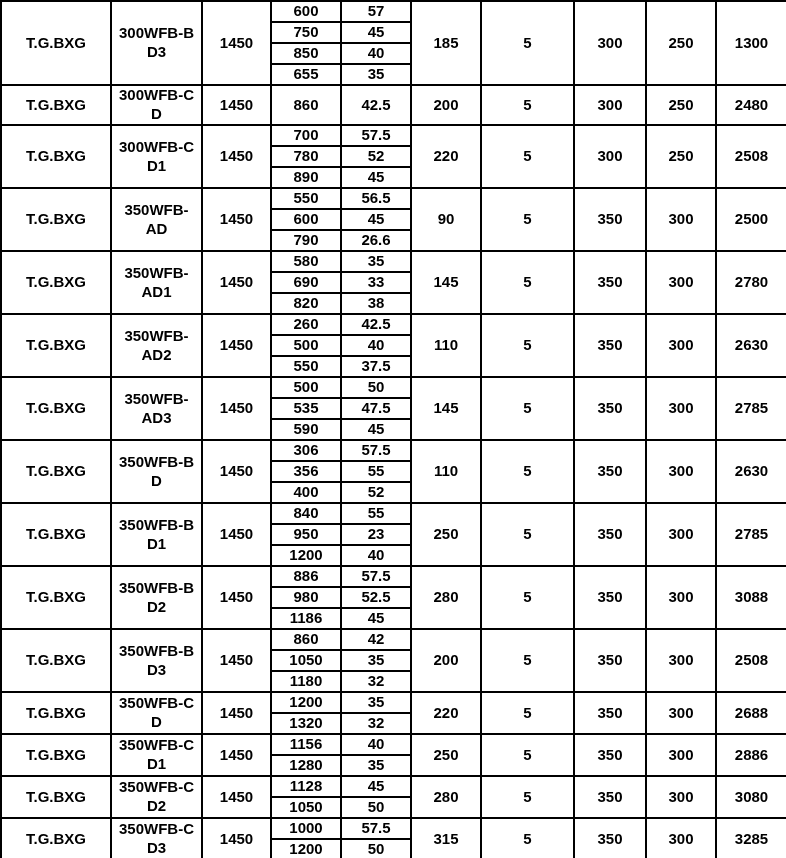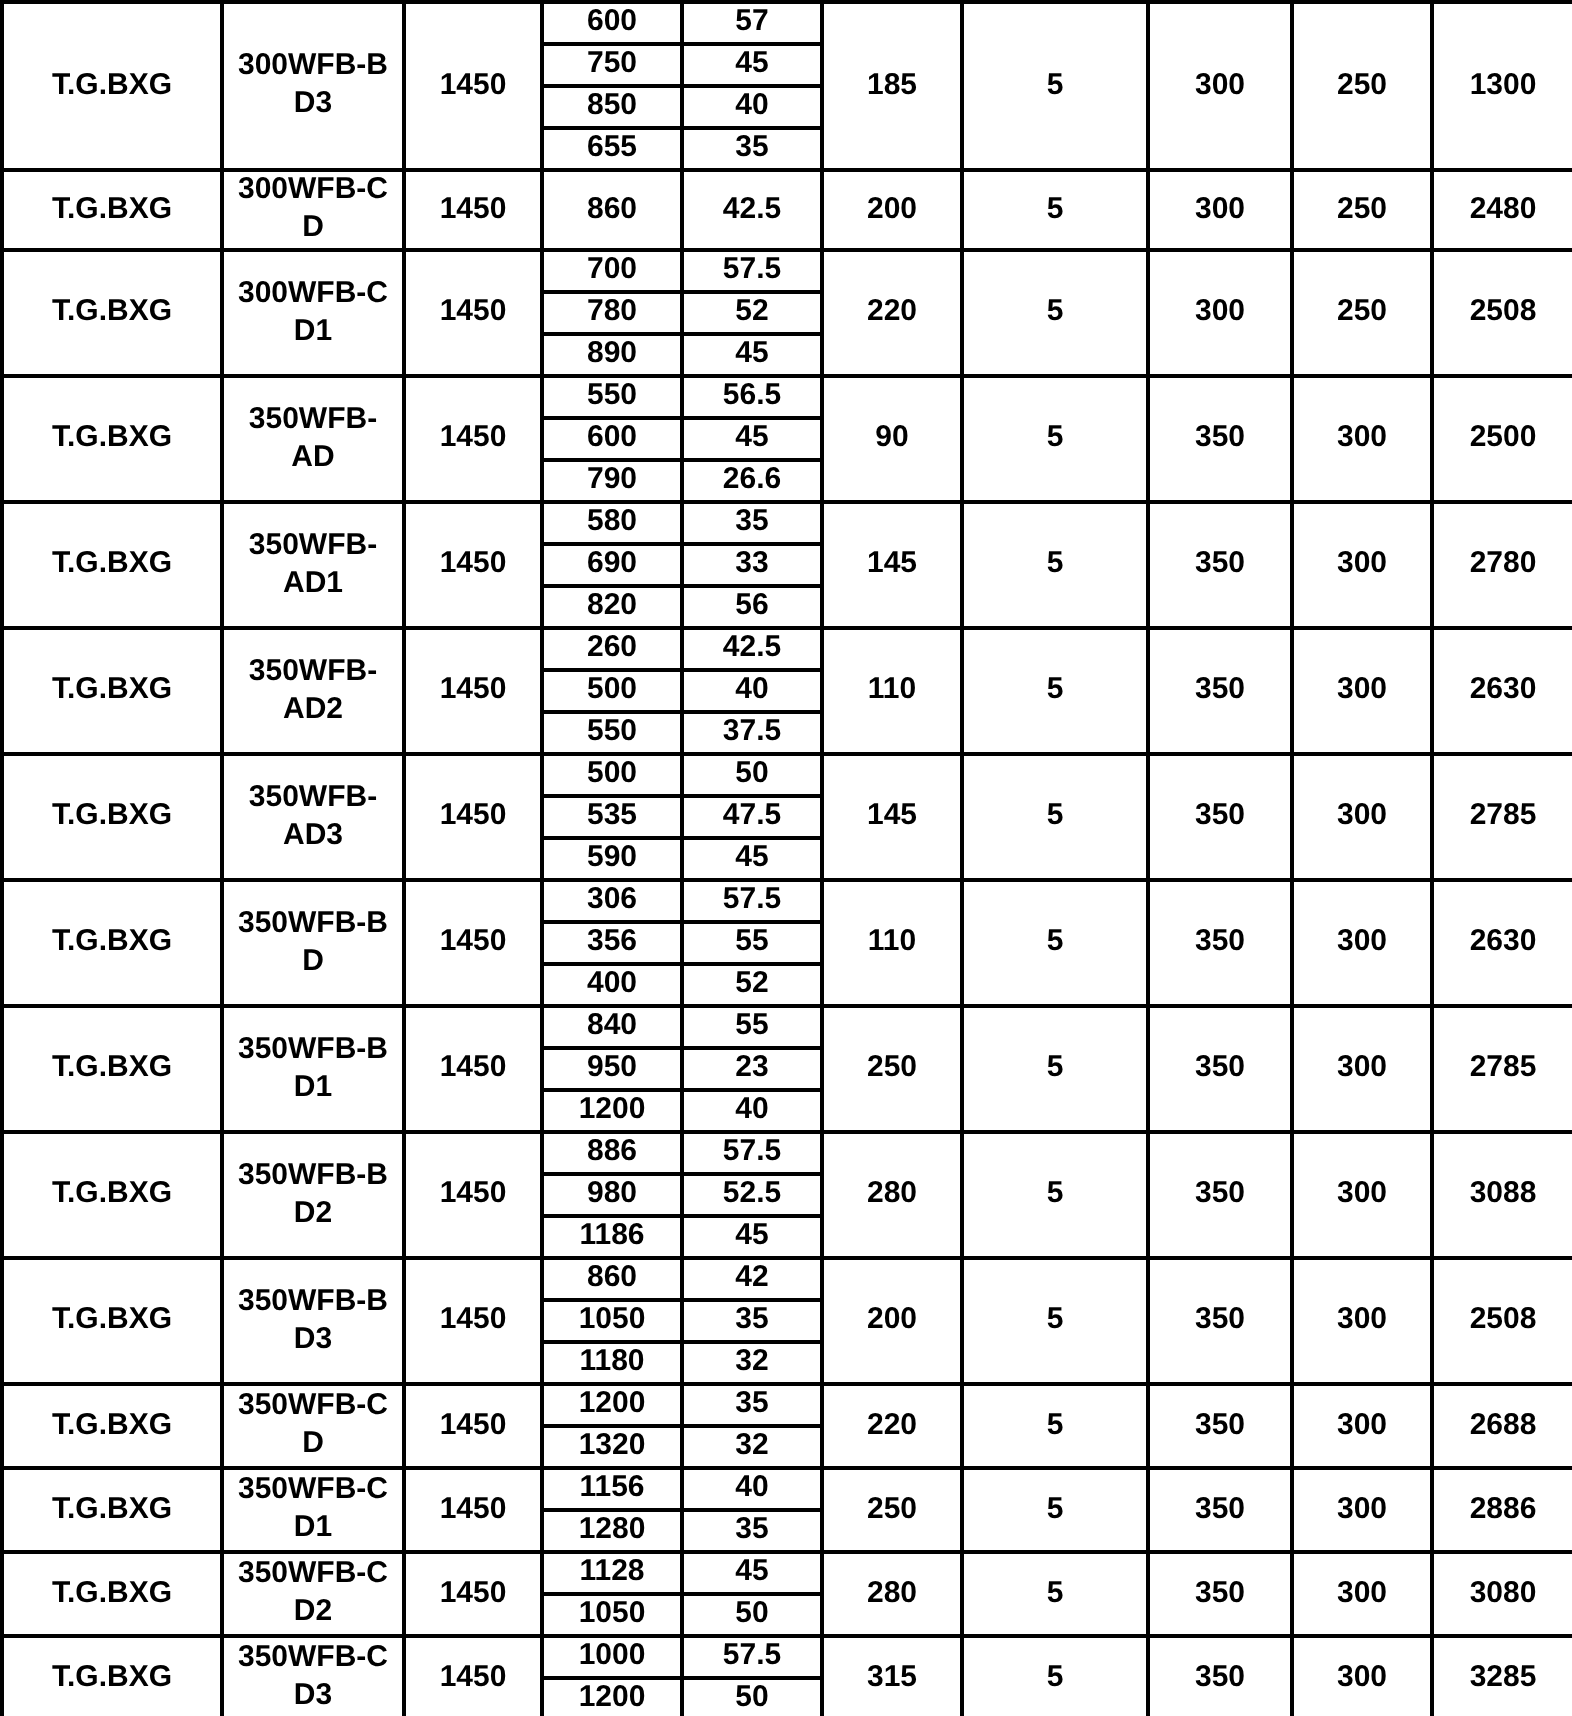--- a/index.html
+++ b/index.html
@@ -151,21 +151,21 @@
           <td rowspan="3">350</td>
           <td rowspan="3">300</td>
           <td rowspan="3">2780</td>
         </tr>
         <tr>
           <td>690</td>
           <td>33</td>
         </tr>
         <tr>
           <td>820</td>
-          <td>56</td>
+          <td>38</td>
         </tr>
         <tr>
           <td rowspan="3">T.G.BXG</td>
           <td rowspan="3" class="model">350WFB-
 AD2</td>
           <td rowspan="3">1450</td>
           <td>260</td>
           <td>42.5</td>
           <td rowspan="3">110</td>
           <td rowspan="3">5</td>

